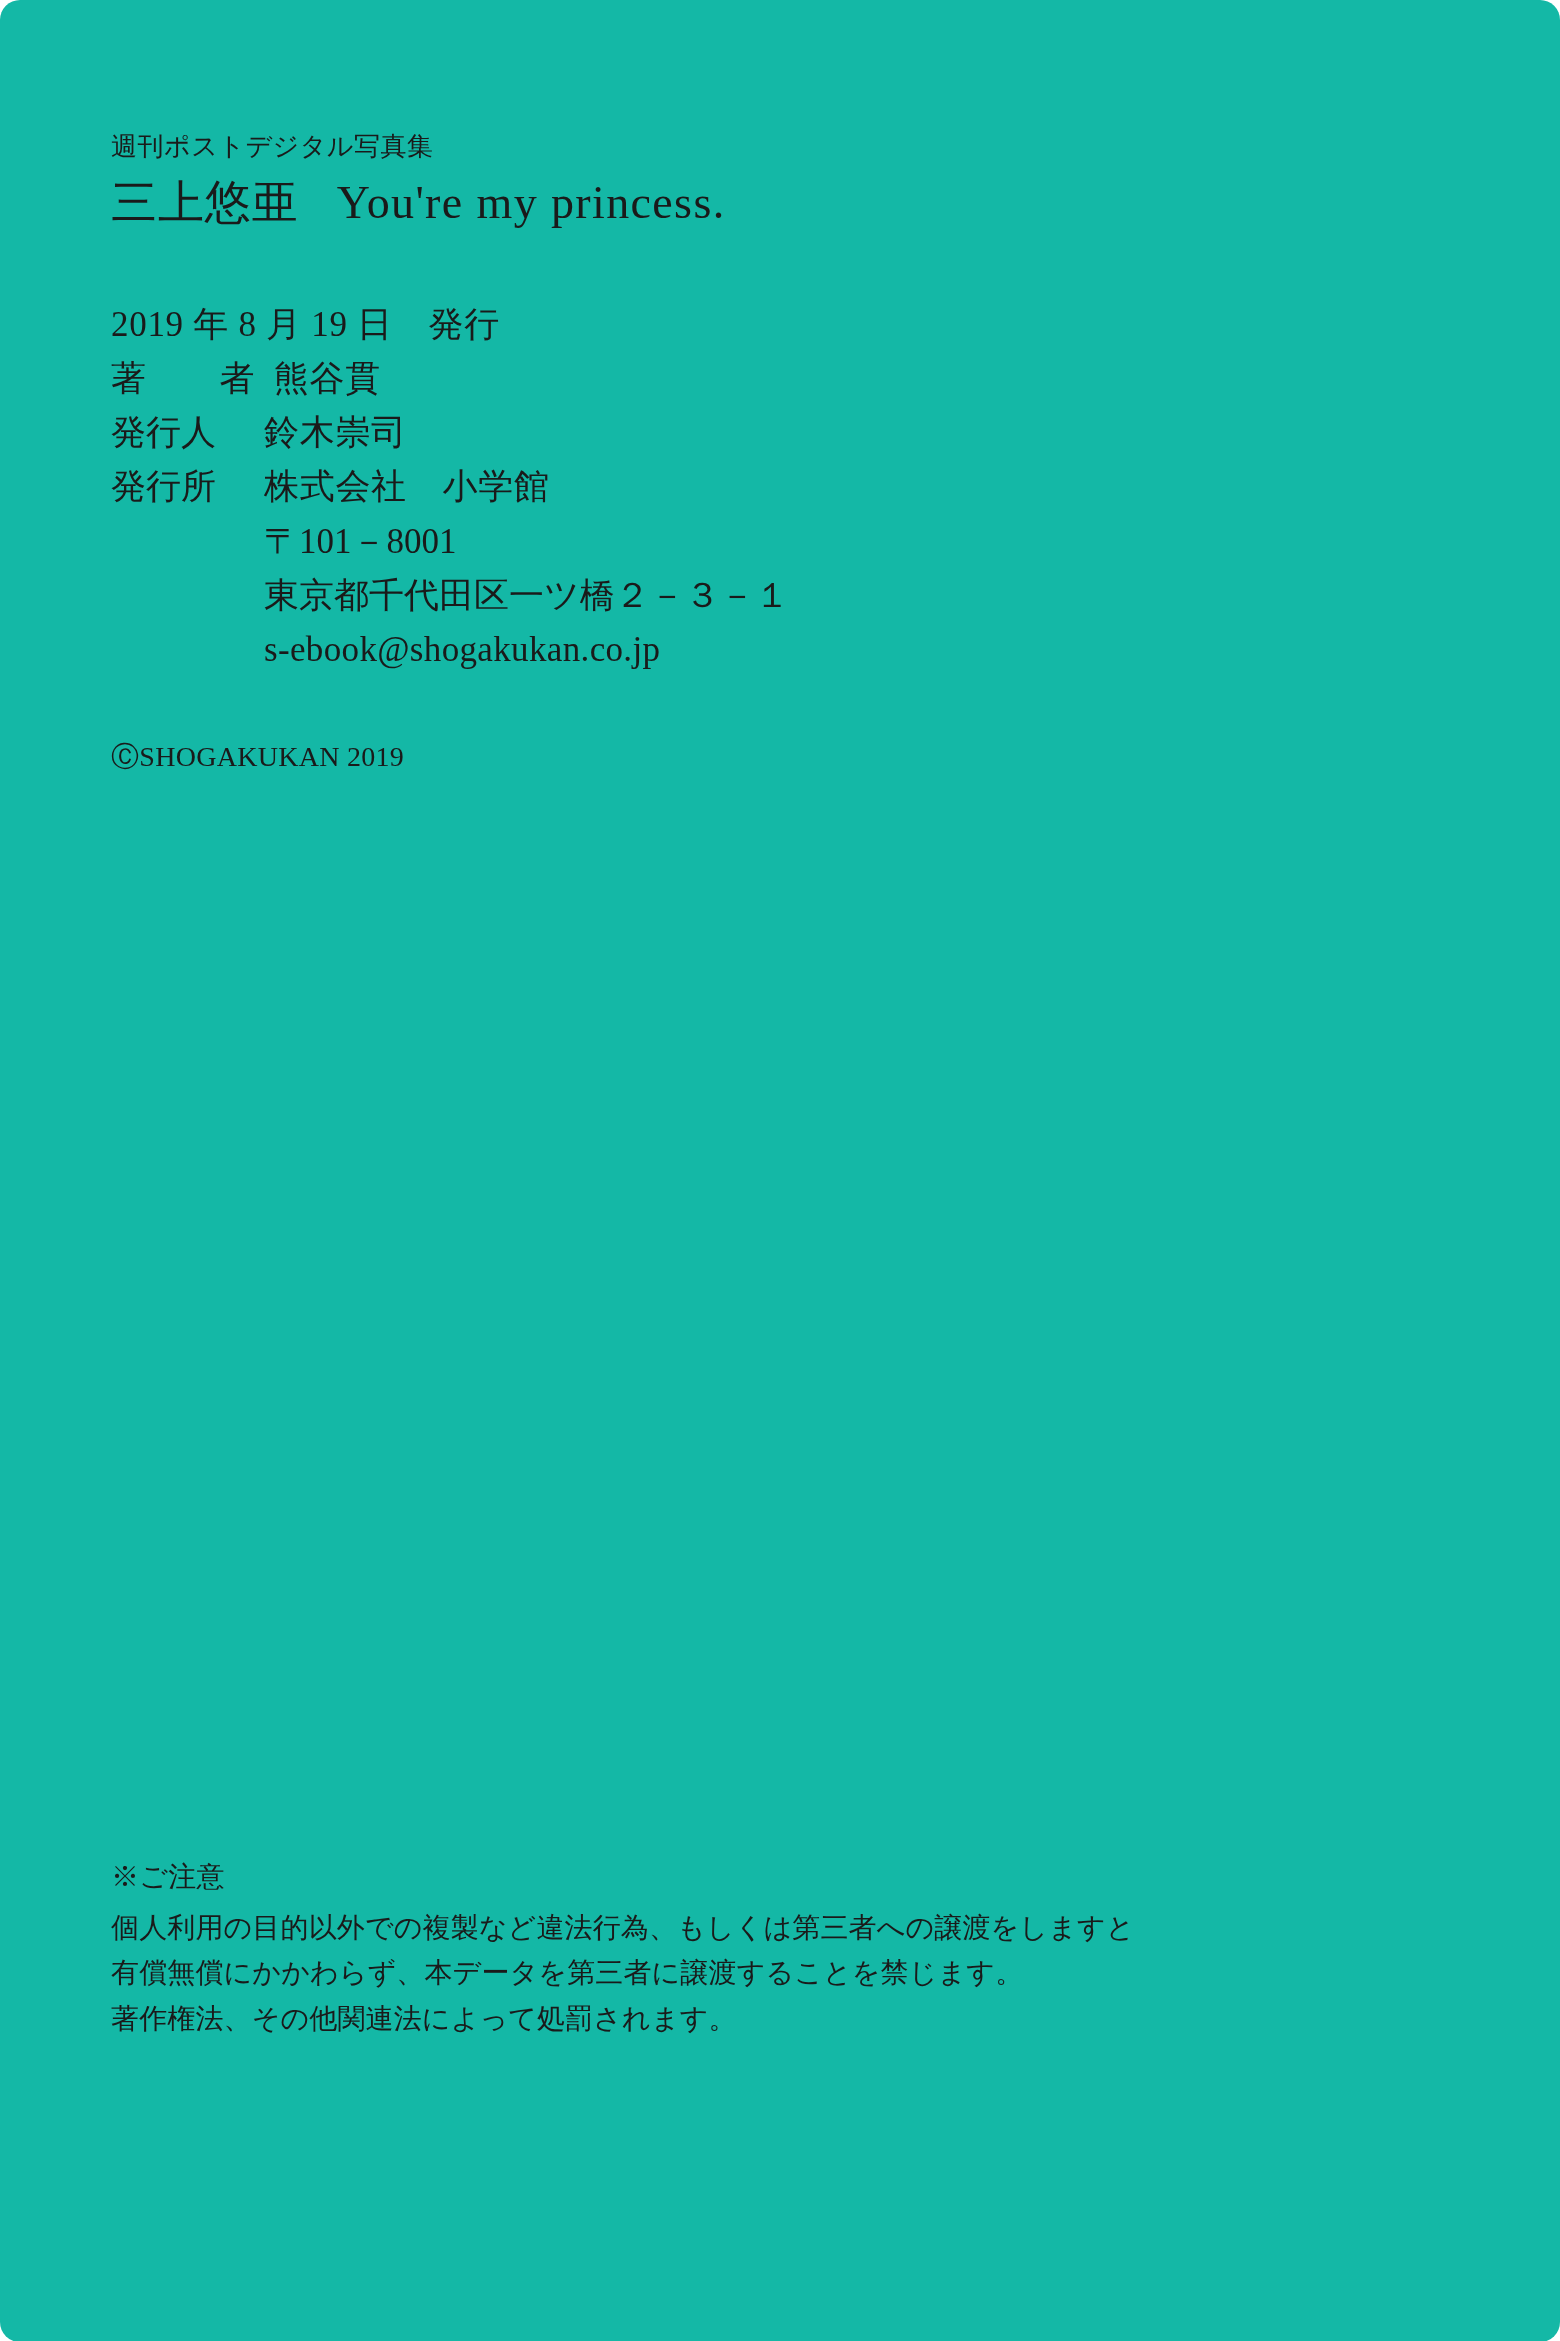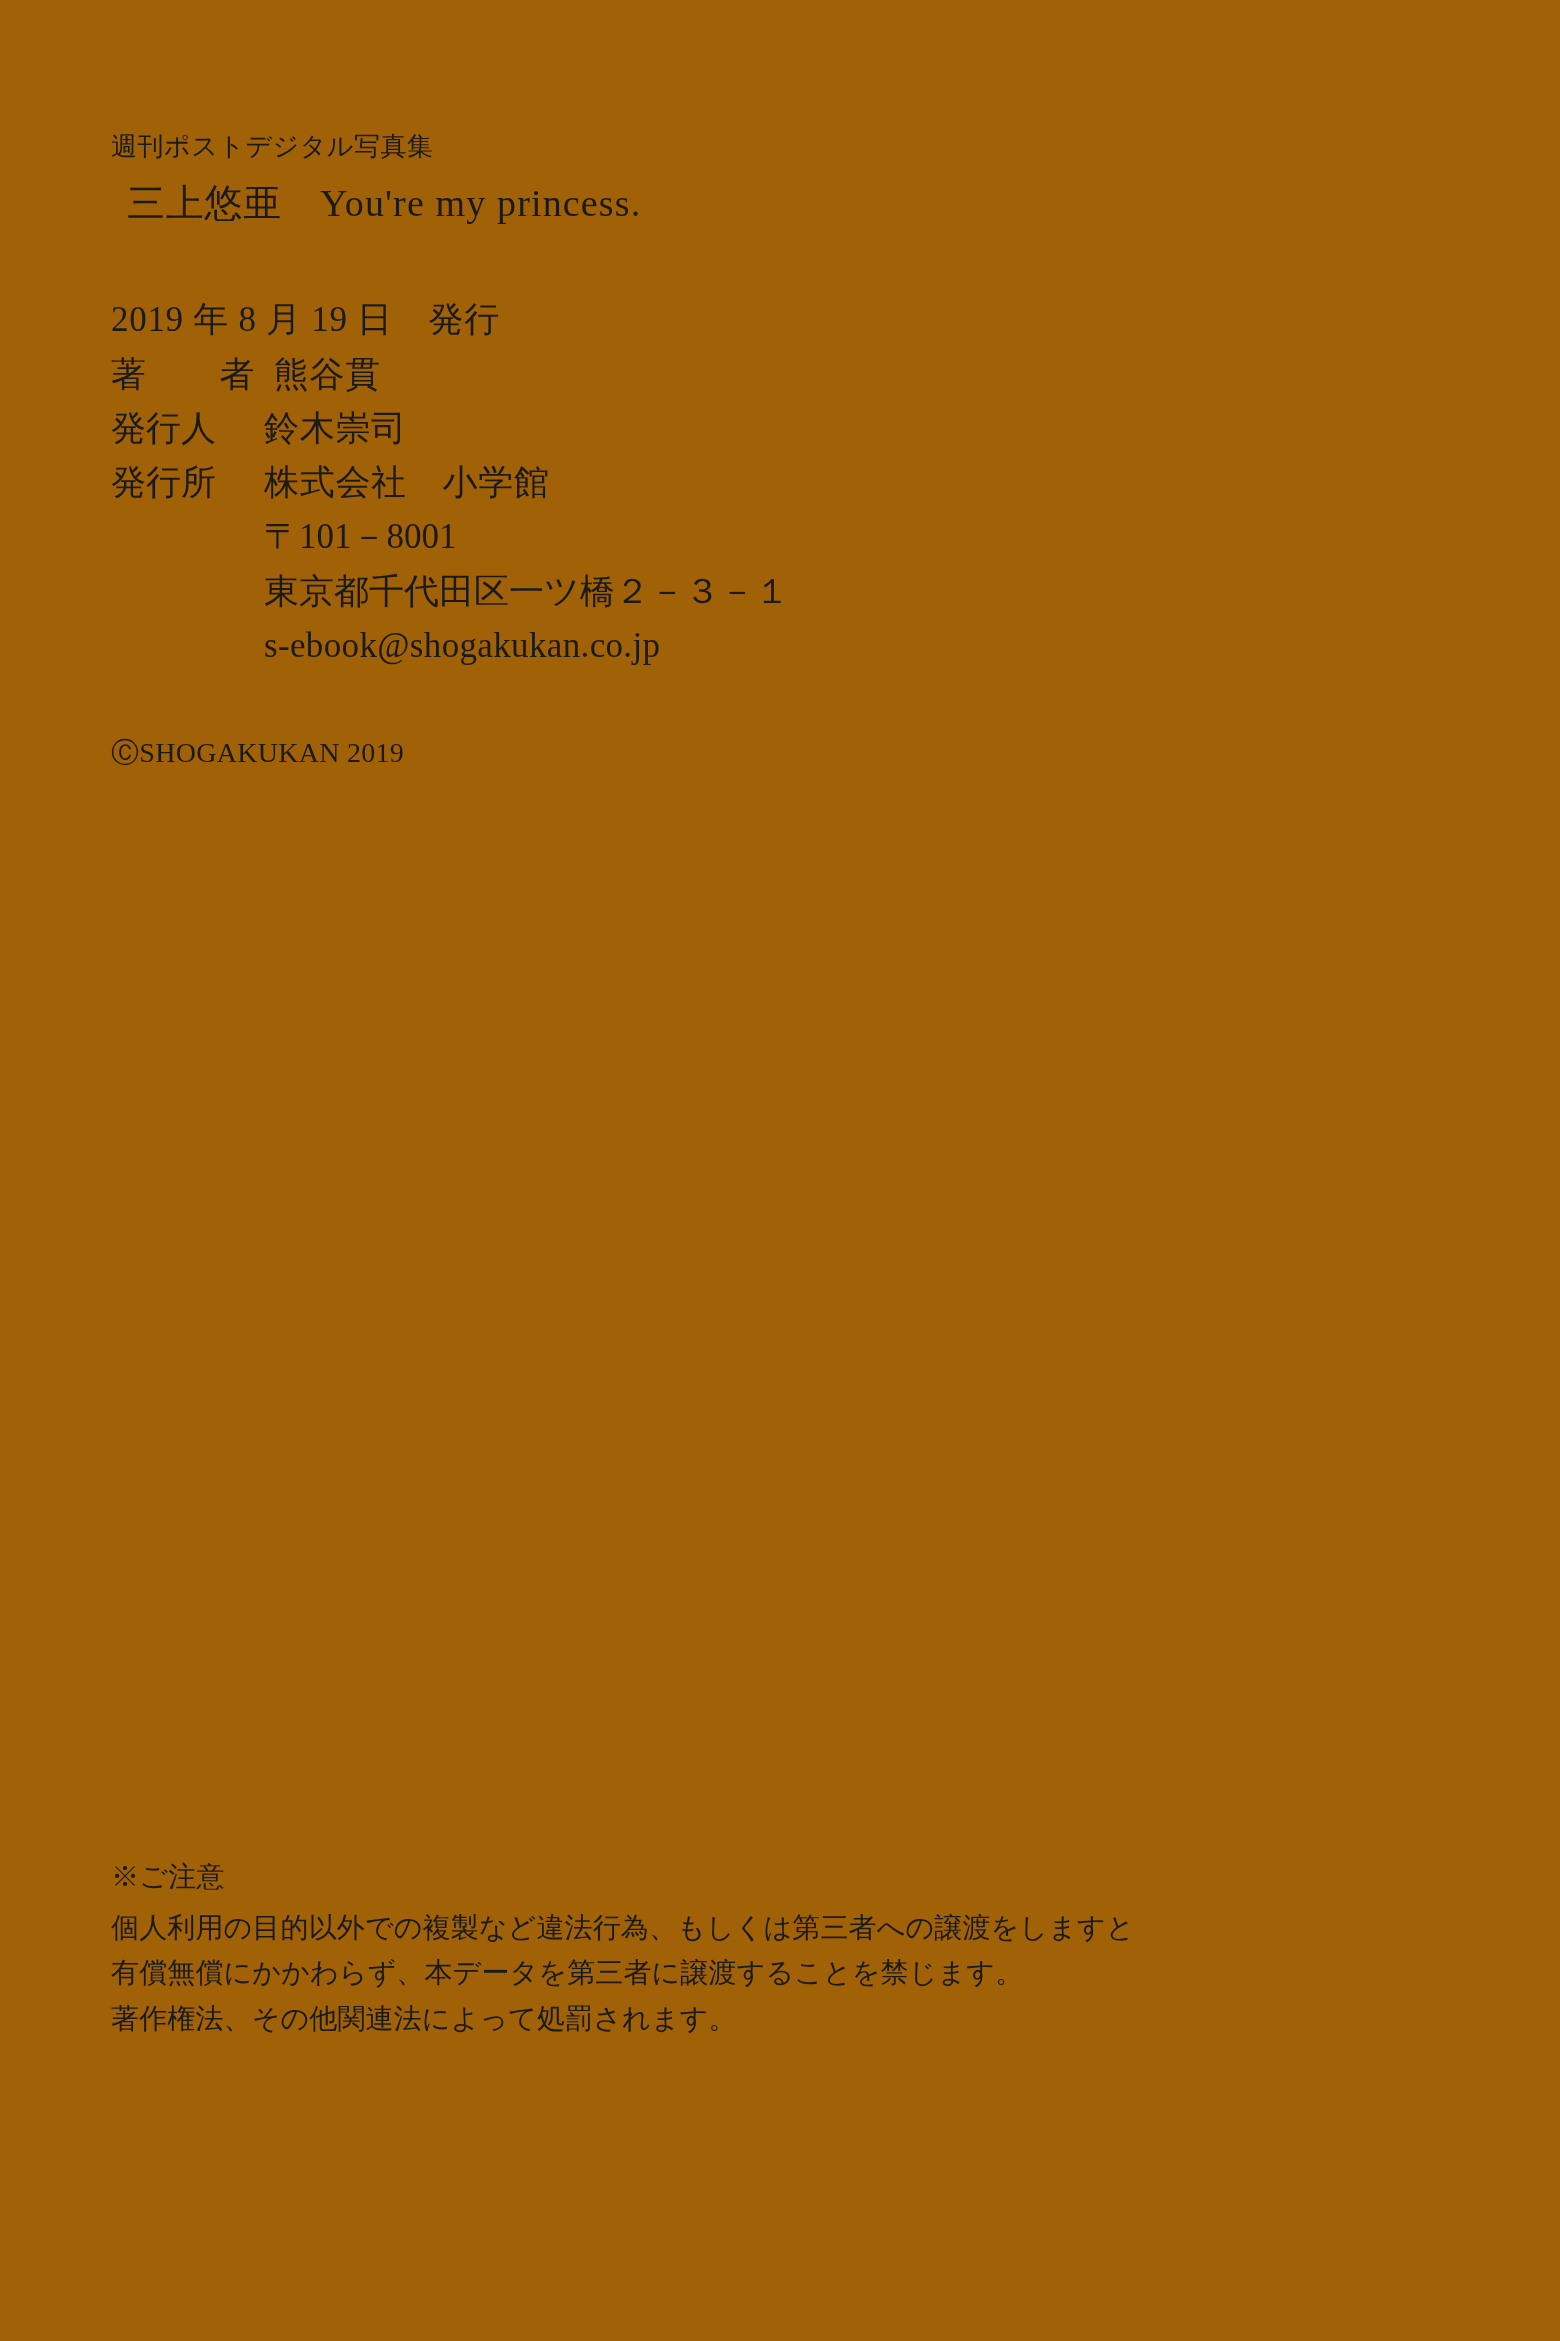--- a/index.html
+++ b/index.html
@@ -11,44 +11,45 @@
     width: 1560px;
     height: 2342px;
     position: relative;
     font-family: "Liberation Serif", "DejaVu Serif", serif;
     color: #1a1a1a;
     -webkit-font-smoothing: antialiased;
   }
   .page {
     position: absolute;
     inset: 0;
-    background: #a16207;
+    background: #14b8a6;
+    border-radius: 20px;
   }
 
   
   .colophon {
     position: absolute;
     left: 111px;
     top: 130px;
     width: 1300px;
   }
 
   .series-line {
     font-size: 26px;
     line-height: 1.3;
     letter-spacing: 0.02em;
     margin: 0 0 10.4px 0;
     white-space: nowrap;
   }
 
   .title-line {
-    font-size: 38px;
+    font-size: 46px;
     line-height: 1.25;
     letter-spacing: 0.02em;
-    margin: 16px;
+    margin: 0;
     white-space: nowrap;
   }
   .title-line .title-jp {
     letter-spacing: 0.02em;
   }
   .title-line .title-en {
     margin-left: 38px;
     letter-spacing: 0.03em;
   }
 

